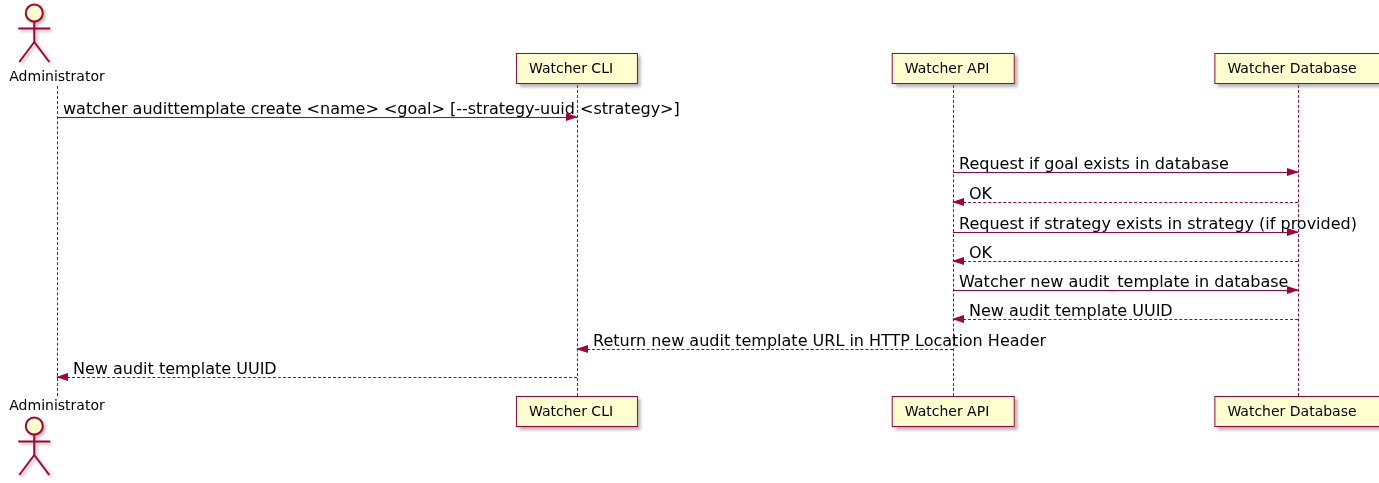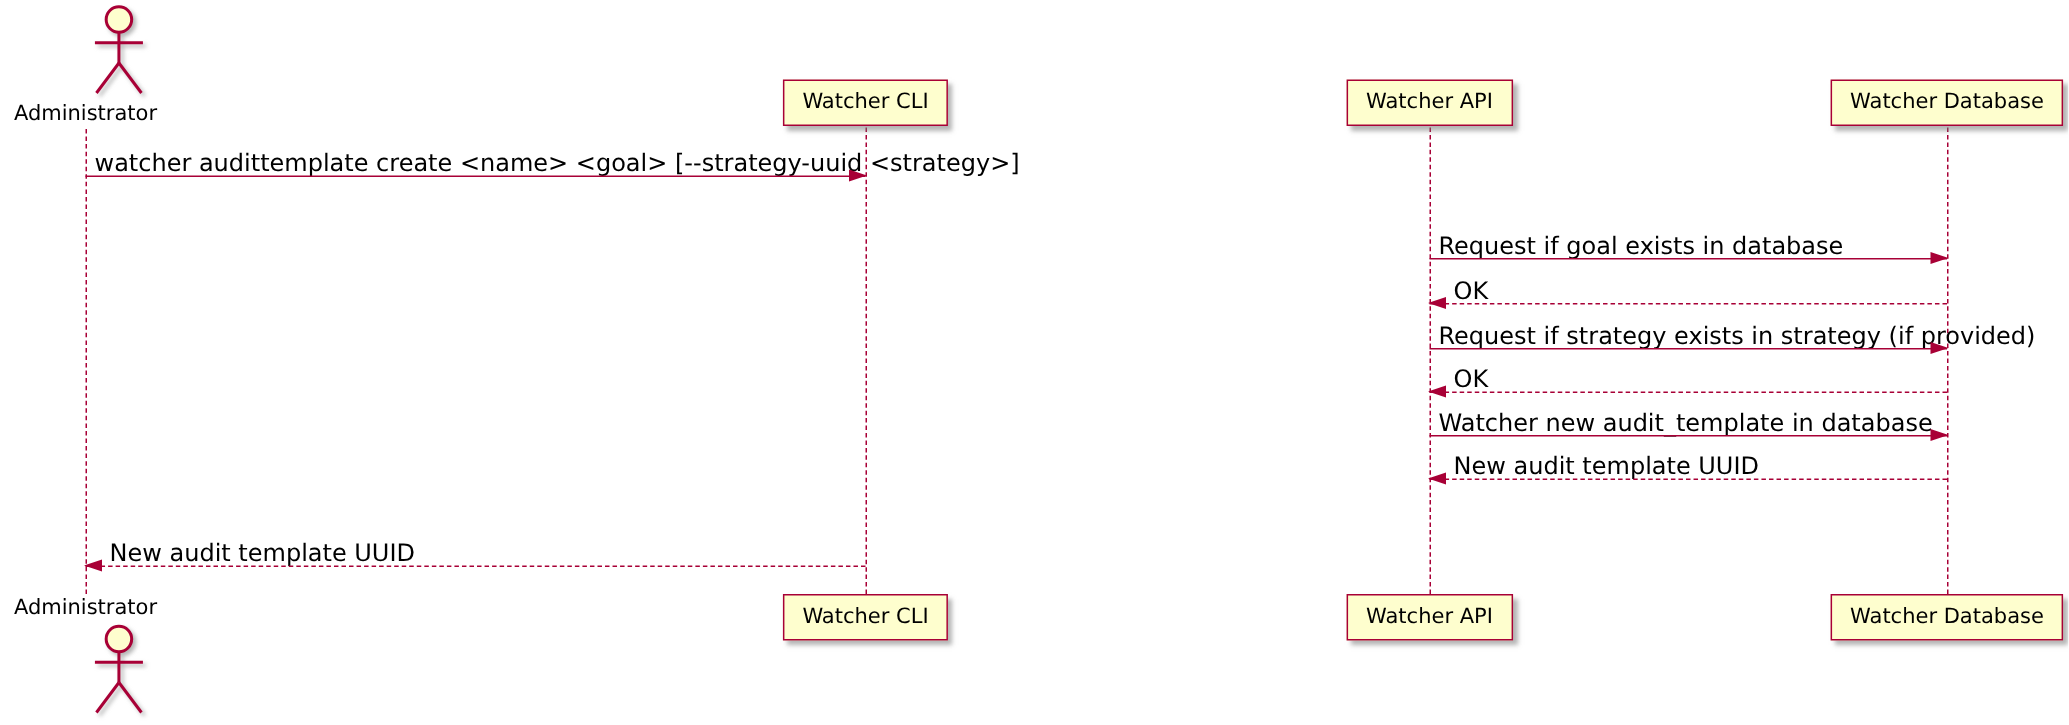--- a/index.html
+++ b/index.html
@@ -17,33 +17,33 @@
     width:0;
     border-left:1px dashed #A80036;
   }
   
   .pbox{
     position:absolute;
     transform:translateX(-50%);
     background:#FEFECE;
     border:1.6px solid #A80036;
     box-shadow:3px 3px 3px rgba(120,120,120,0.55);
-    padding:5px 12px 6px 12px;
+    padding:5px 24px 6px 12px;
     font-size:14px;
     line-height:18px;
     white-space:nowrap;
     text-align:center;
   }
   
   .actor{
     position:absolute;
     transform:translateX(-50%);
     display:flex;
     flex-direction:column;
-    align-items:flex-end;
+    align-items:flex-start;
   }
   .actor svg{filter:drop-shadow(2.5px 2.5px 1.5px rgba(120,120,120,0.55));}
   .actor-label{
     font-size:14px;
     line-height:17px;
     white-space:nowrap;
     margin-top:2px;
   }
   .actor.bottom .actor-label{margin-top:0;margin-bottom:2px;}
   
@@ -140,20 +140,26 @@
       </div>
   </div>
 
   <div class="msg rtl" style="left:953px;top:303px;width:345px">
     <div class="msg-label">New audit template UUID</div>
     <div class="msg-line">
         <span class="head head-left"></span>
       </div>
   </div>
 
+  <div class="msg rtl" style="left:577px;top:333px;width:376px">
+    <div class="msg-label">Return new audit template URL in HTTP Location Header</div>
+    <div class="msg-line">
+        <span class="head head-left"></span>
+      </div>
+  </div>
 
   <div class="msg rtl" style="left:57px;top:361px;width:520px">
     <div class="msg-label">New audit template UUID</div>
     <div class="msg-line">
         <span class="head head-left"></span>
       </div>
   </div>
 
   <div class="pbox" style="left:577px;top:396px"><span>Watcher CLI</span></div>
   <div class="pbox" style="left:953px;top:396px"><span>Watcher API</span></div>

